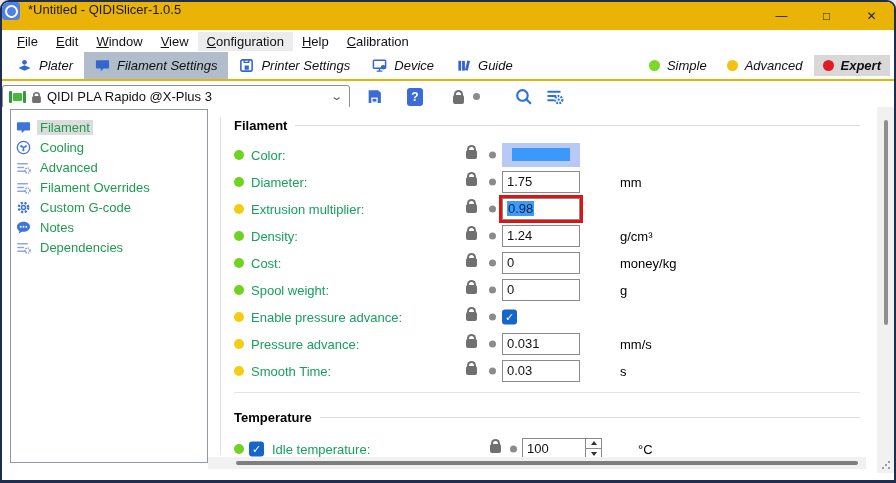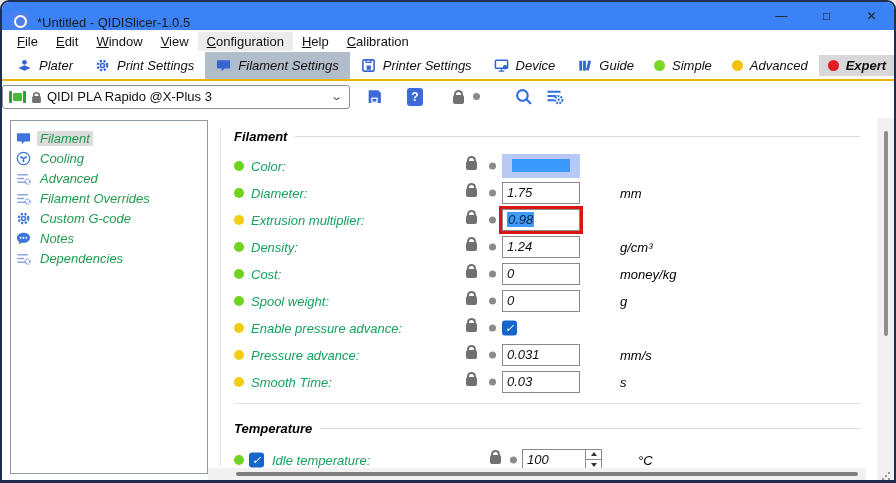--- a/index.html
+++ b/index.html
@@ -1,20 +1,20 @@
 <!DOCTYPE html>
 <html><head>
 <meta charset="utf-8">
 <style>
   html,body{margin:0;padding:0;}
   body{width:896px;height:483px;position:relative;font-family:"Liberation Sans",sans-serif;font-size:13px;color:#111;background:#e8e8e8;}
   .window{position:absolute;inset:0;box-sizing:border-box;background:#fff;border:2px solid #1f2d50;border-bottom-width:3px;border-radius:9px 9px 0 0;overflow:hidden;}
 
   
-  .titlebar{height:28px;background:#3b82f6;display:flex;align-items:flex-end;padding-left:9px;}
+  .titlebar{height:28px;background:#eab308;display:flex;align-items:flex-start;}
   .applogo{width:18px;height:18px;border-radius:4px;background:#4d80ea;display:flex;align-items:center;justify-content:center;flex:0 0 auto;}
   .applogo i{display:block;width:9px;height:9px;border:2px solid #fff;border-radius:50%;}
   .wtitle{margin-left:8px;color:#1a1a1a;}
   .wincontrols{margin-left:auto;display:flex;height:28px;}
   .winbtn{width:45px;height:28px;display:flex;align-items:center;justify-content:center;font-size:12px;color:#222;}
 
   
   .menubar{height:22px;background:#fff;display:flex;align-items:center;padding-left:6px;}
   .menu-item{padding:2px 9px;white-space:nowrap;}
   .menu-item.hl{background:#ececec;}
@@ -38,21 +38,21 @@
   .spool .s1{width:3px;height:12px;background:#2f9e38;border-radius:1px;}
   .spool .s2{width:9px;height:8px;background:#49b93e;border-radius:1px;margin-bottom:2px;}
   .lockicon{position:relative;width:11px;height:9px;background:#707070;border-radius:2px;margin-top:6px;flex:0 0 auto;}
   .lockicon::before{content:"";position:absolute;left:1px;top:-5px;width:9px;height:7px;box-sizing:border-box;border:2px solid #707070;border-bottom:none;border-radius:5px 5px 0 0;}
   .lockicon.small{transform:scale(.8);}
   .tbicon{display:flex;align-items:center;justify-content:center;}
   .graydot{width:7px;height:7px;border-radius:50%;background:#8b8b8b;}
   .helpbox{width:16px;height:18px;background:#3a6bd8;border-radius:3px;color:#fff;font-weight:bold;font-size:12px;display:flex;align-items:center;justify-content:center;}
 
   
-  .content{position:absolute;left:0;right:0;top:116px;height:366px;background:#fff;font-style:italic;}
+  .content{position:absolute;left:0;right:0;top:105px;height:366px;background:#fff;}
   .sidebox{position:absolute;left:8px;top:2px;width:198px;height:354px;box-sizing:border-box;border:1px solid #8f98a3;padding-top:7px;background:#fff;}
   .side-item{display:flex;align-items:center;gap:6px;height:20px;padding-left:5px;color:#1f9b4e;white-space:nowrap;}
   .side-item .lbl{padding:0 3px;}
   .side-item.selected .lbl{background:#dcdcdc;}
   .vline{position:absolute;left:218px;top:10px;bottom:18px;width:1px;background:#e2e2e2;}
 
   .mainpane{position:absolute;left:232px;top:8px;right:34px;}
   .sect-title{font-weight:bold;color:#000;display:flex;align-items:center;gap:8px;height:20px;}
   .sect-title::after{content:"";flex:1;height:1px;background:#dcdcdc;}
   .rows{margin-top:6px;}
@@ -125,27 +125,20 @@
   </div>
 
   <div class="tabbar">
     <div class="tab">
       <svg width="15" height="15" viewBox="0 0 16 16">
           <circle cx="8" cy="4.6" r="2.5" fill="#3565cf"></circle>
           <path d="M1.5 10.6 8 7.6l6.5 3-6.5 3z" fill="#3565cf"></path>
         </svg>
       <span>Plater</span>
     </div>
-    <div class="tab">
-      <svg width="15" height="15" viewBox="0 0 16 16">
-          <circle cx="8" cy="8" r="5" fill="none" stroke="#3565cf" stroke-width="2.6" stroke-dasharray="2.3 1.7"></circle>
-          <circle cx="8" cy="8" r="2.1" fill="none" stroke="#3565cf" stroke-width="1.6"></circle>
-        </svg>
-      <span>Print Settings</span>
-    </div>
     <div class="tab active">
       <svg width="15" height="15" viewBox="0 0 16 16">
           <path d="M1.8 2.5h12.4c.5 0 .8.3.8.8v7c0 .5-.3.8-.8.8H9.2l-3.1 2.9v-2.9H1.8c-.5 0-.8-.3-.8-.8v-7c0-.5.3-.8.8-.8z" fill="#3565cf"></path>
         </svg>
       <span>Filament Settings</span>
     </div>
     <div class="tab">
       <svg width="15" height="15" viewBox="0 0 16 16">
           <rect x="2" y="2" width="12" height="12" rx="1.5" fill="none" stroke="#3565cf" stroke-width="1.7"></rect>
           <rect x="6" y="8" width="4.5" height="4.5" fill="#3565cf"></rect>

